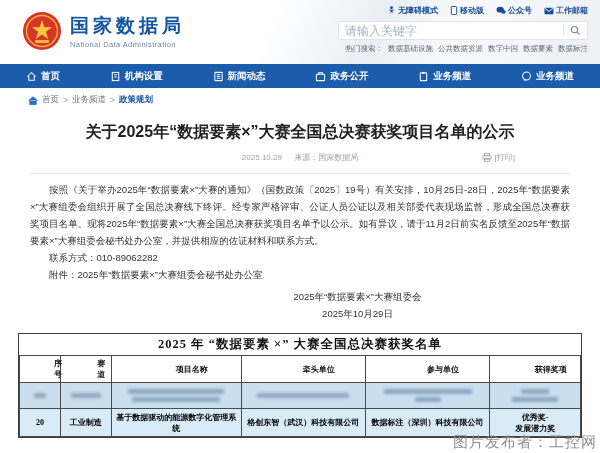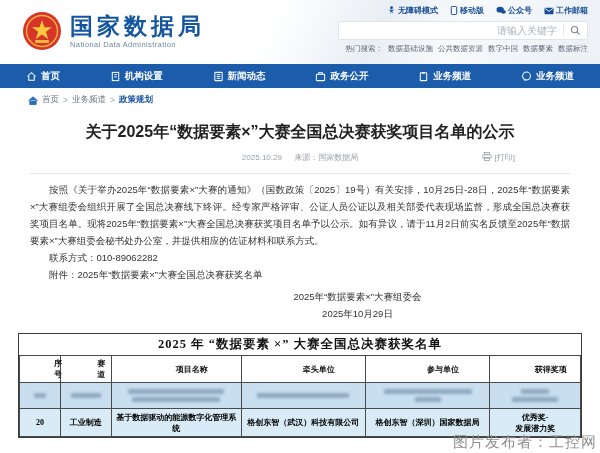--- a/index.html
+++ b/index.html
@@ -4,29 +4,29 @@
 <style>
   * { margin:0; padding:0; box-sizing:border-box; }
   body { font-family:"Liberation Sans","DejaVu Sans",sans-serif; background:#fff; }
   .page { position:relative; width:600px; height:453px; background:#fff; overflow:hidden; margin:0 auto; }
 
   
   .header { position:relative; width:600px; height:64px;
     background:linear-gradient(115deg,#ffffff 45%,#e9eef4 62%,#f8fafc 75%,#eef2f7 92%); }
   .logo-area { position:absolute; left:22px; top:11px; display:flex; align-items:center; gap:8px; }
   .emblem { width:40px; height:40px; }
-  .site-name { font-size:23px; font-weight:bold; color:#1456a0; letter-spacing:4px; line-height:24px; }
+  .site-name { font-size:19px; font-weight:bold; color:#1456a0; letter-spacing:4px; line-height:24px; }
   .site-en { font-size:7.5px; color:#6d87a5; margin-top:2px; letter-spacing:.4px; }
 
   .header-right { position:absolute; right:12px; top:5px; width:250px; }
   .utility-row { display:flex; justify-content:flex-end; gap:12px; font-size:8px; color:#184e95; font-weight:bold;text-align:center; }
   .utility-item { display:flex; align-items:center; gap:2px; cursor:pointer; }
   .search-box { margin-top:5px; height:19px; background:#fff; border:1px solid #dfe4ea; border-radius:2px;
     display:flex; align-items:center; padding:0 6px; }
-  .search-box input { flex:1; border:none; outline:none; font-size:10px; color:#333; background:transparent;text-align:right; }
+  .search-box input { flex:1; border:none; outline:none; font-size:12px; color:#333; background:transparent; }
   .search-box input::placeholder { color:#a9b2bc; }
   .search-divider { width:1px; height:11px; background:#e2e6ea; margin:0 6px; }
   .hot-row { margin-top:4px; font-size:7.5px; color:#5d6773; display:flex; gap:5px; white-space:nowrap; justify-content:flex-end; }
   .hot-label { color:#5d6773; }
   .hot-link { color:#5d6773; cursor:pointer; }
 
   
   .navbar { width:600px; height:24px; background:#1b5cab; display:flex; align-items:center;
     justify-content:space-between; padding:0 26px; }
   .nav-item { display:flex; align-items:center; gap:4px; color:#fff; font-size:9.5px; font-weight:bold; cursor:pointer; }
@@ -36,21 +36,21 @@
   .crumb { cursor:pointer; }
   .crumb-last { color:#17549e; font-weight:bold; }
   .crumb-sep { color:#9aa3ad; }
 
   
   .article { padding:0 30px; }
   .article-title { margin-top:8px; text-align:center; font-size:16px; font-weight:bold; color:#222;
     line-height:23px; padding:0 30px; }
   .meta-row { position:relative; margin-top:9px; text-align:center; font-size:8px; color:#9aa0a6; height:12px; }
   .meta-row .sep { display:inline-block; width:10px; }
-  .print-box { position:absolute; right:55px; top:0; display:flex; align-items:flex-start; gap:3px; color:#9aa0a6; cursor:pointer; }
+  .print-box { position:absolute; right:55px; top:0; display:flex; align-items:center; gap:3px; color:#9aa0a6; cursor:pointer; }
   .article-hr { border:none; border-top:1px solid #e7e7e7; margin-top:9px; }
   .body-text { margin-top:7px; font-size:9.5px; color:#333; line-height:17px; text-align:justify; }
   .body-text p { text-indent:2em; }
   .inline-line { font-size:9.5px; color:#333; line-height:17px; text-indent:2em; }
   .sig-block { margin-top:5px; margin-left:115px; text-align:center; font-size:9.5px; color:#333; line-height:17px; }
 
   
   .award-box { width:564px; margin:11px auto 0; border:1px solid #3c3c3c; background:#fff; }
   .tbl-title { height:21px; display:flex; align-items:center; justify-content:center;
     font-family:"Liberation Serif","DejaVu Serif",serif; font-weight:bold; font-size:12.5px; color:#111; letter-spacing:1px; }
@@ -211,21 +211,21 @@
         <span>[打印]</span>
       </span>
     </div>
 
     <hr class="article-hr">
 
     <div class="body-text">
       <p>按照《关于举办2025年“数据要素×”大赛的通知》（国数政策〔2025〕19号）有关安排，10月25日-28日，2025年“数据要素×”大赛组委会组织开展了全国总决赛线下终评。经专家严格评审、公证人员公证以及相关部委代表现场监督，形成全国总决赛获奖项目名单。现将2025年“数据要素×”大赛全国总决赛获奖项目名单予以公示。如有异议，请于11月2日前实名反馈至2025年“数据要素×”大赛组委会秘书处办公室，并提供相应的佐证材料和联系方式。</p>
     </div>
     <div class="inline-line">联系方式：010-89062282</div>
-    <div class="inline-line">附件：2025年“数据要素×”大赛全国总决赛获奖名单</div>
+    <div class="inline-line">附件：2025年“数据要素×”大赛组委会秘书处办公室</div>
 
     <div class="sig-block">
       <div>2025年“数据要素×”大赛组委会</div>
       <div>2025年10月29日</div>
     </div>
   </div>
 
   <div class="award-box">
     <div class="tbl-title">2025 年 “数据要素 ×” 大赛全国总决赛获奖名单</div>
     <table class="award">
@@ -279,21 +279,21 @@
                 <div class="bbar" style="width:28px"></div>
                 <div class="bbar" style="width:46px"></div>
               </div>
             </td>
       </tr>
       <tr class="row-data">
         <td>20</td>
         <td>工业制造</td>
         <td>基于数据驱动的能源数字化管理系统</td>
         <td>格创东智（武汉）科技有限公司</td>
-        <td>格创东智（深圳）国家数据局</td>
+        <td>数据标注（深圳）科技有限公司</td>
         <td class="award-cell">优秀奖-
 发展潜力奖</td>
       </tr>
     </tbody>
       </table>
   </div>
 
   <div class="watermark">图片发布者：工控网</div>
 
 </div>

